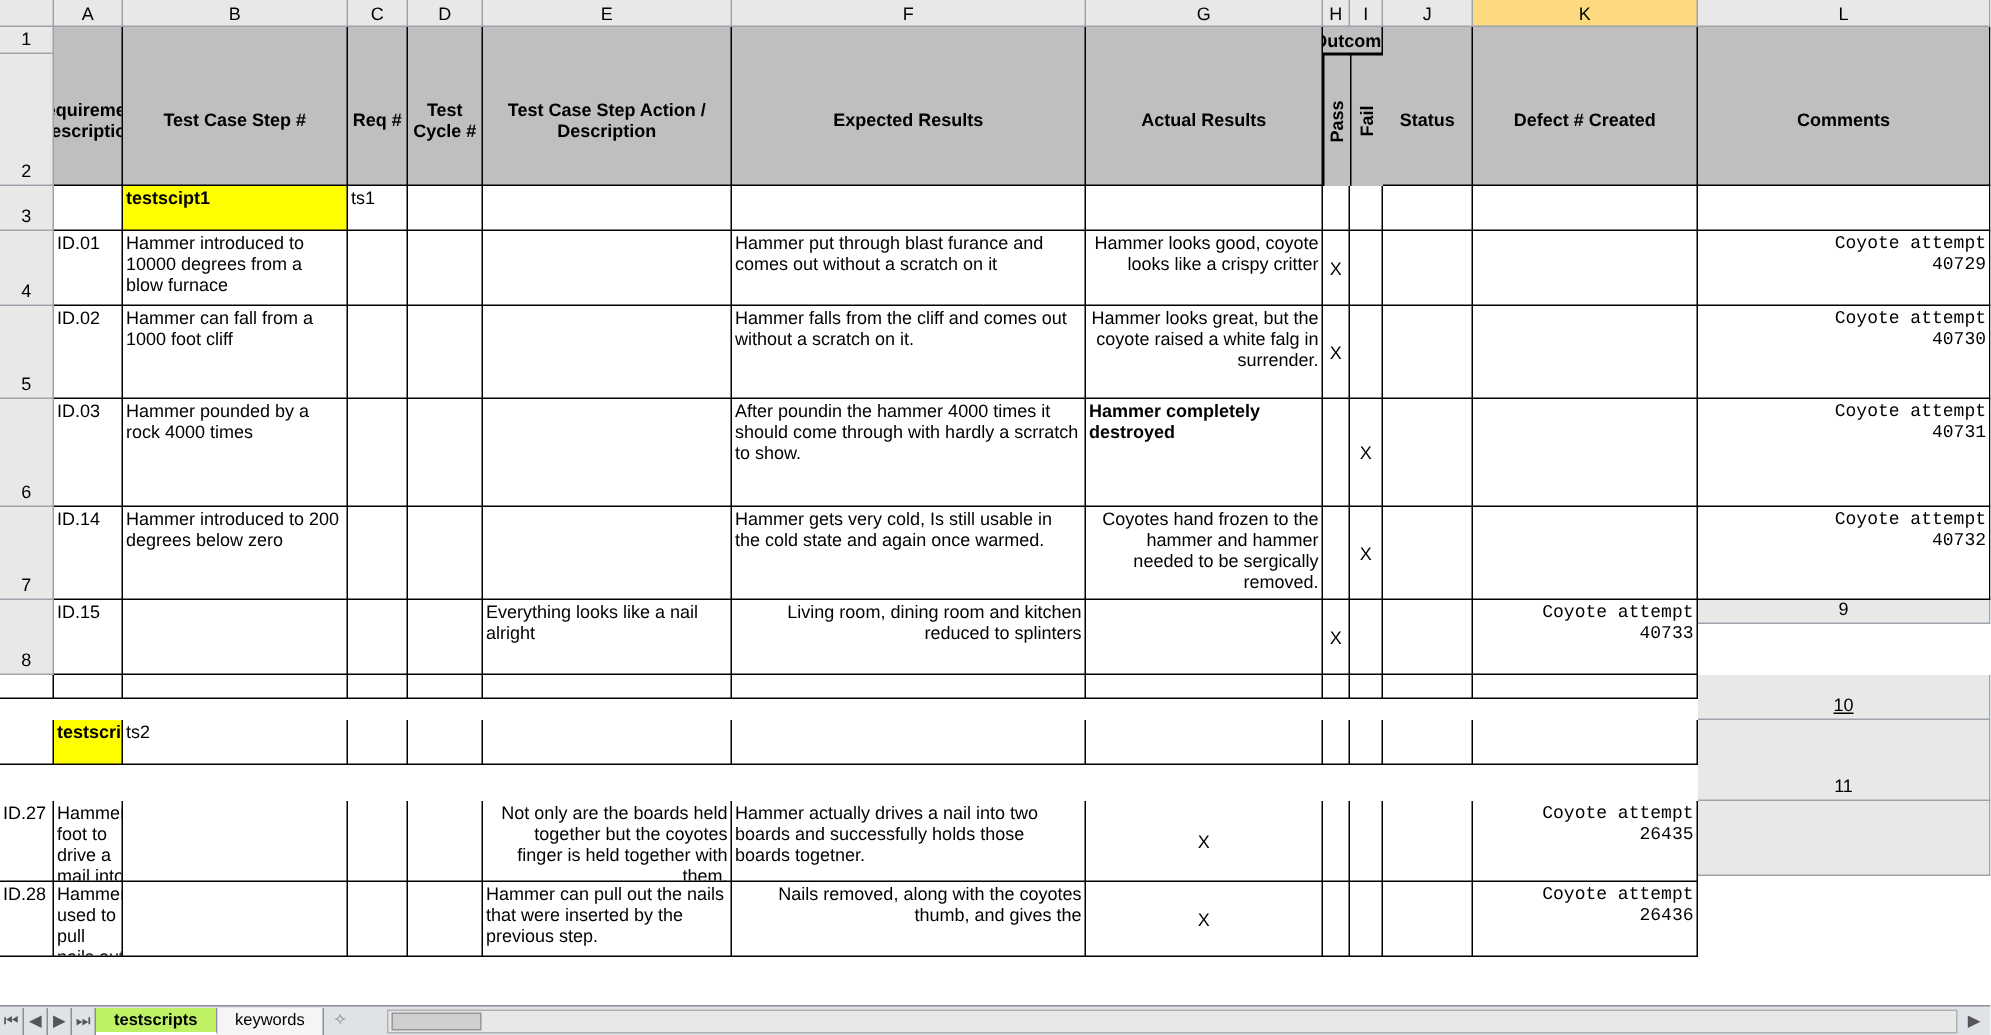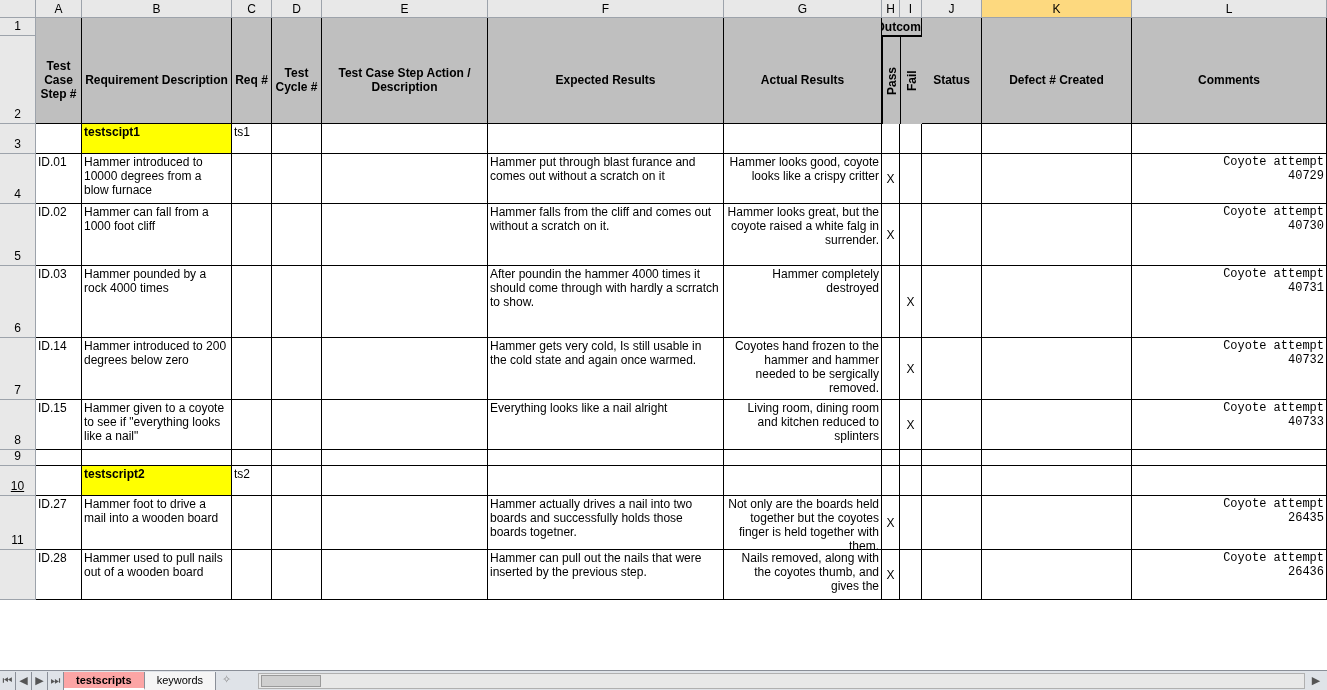--- a/index.html
+++ b/index.html
@@ -102,21 +102,21 @@
   }
   .tab {
     padding:2px 12px 2px 12px;
     border-right:1px solid #8a8f98;
     background:#f5f5f5;
     cursor:pointer;
     position:relative;
     border-top-right-radius:0;
   }
   .tab.active {
-    background:#fca5a5;
+    background:#bef264;
     font-weight:bold;
     border-bottom:2px solid #fff;
   }
   .tabins {
     width:16px;height:16px;
     margin-left:6px;
     color:#888;
   }
   .hscroll-track{
     flex:1;
@@ -156,22 +156,22 @@
     <div class="cell th" style="height: 18px; border-bottom: none;"></div>
     <div class="cell th" style="height: 18px; border-bottom: none;"></div>
     <div class="cell th" style="height: 18px; border-bottom: none;"></div>
     <div class="cell th" style="height: 18px; border-bottom: none;"></div>
     <div class="cell th" style="height: 18px; border-bottom: none;"></div>
     <div class="cell th" style="height: 18px; grid-column: span 2;">Outcome</div>
     <div class="cell th" style="height: 18px; border-bottom: none;"></div>
     <div class="cell th" style="height: 18px; border-bottom: none;"></div>
     <div class="cell th" style="height: 18px; border-bottom: none;"></div>
     <div class="rowhdr" style="height: 88px;">2</div>
+    <div class="cell th" style="height: 88px; border-top: none;">Requirement Description</div>
     <div class="cell th" style="height: 88px; border-top: none;">Test Case Step #</div>
-    <div class="cell th" style="height: 88px; border-top: none;">Requirement Description</div>
     <div class="cell th" style="height: 88px; border-top: none;">Req #</div>
     <div class="cell th" style="height: 88px; border-top: none;">Test Cycle #</div>
     <div class="cell th" style="height: 88px; border-top: none;">Test Case Step Action / Description</div>
     <div class="cell th" style="height: 88px; border-top: none;">Expected Results</div>
     <div class="cell th" style="height: 88px; border-top: none;">Actual Results</div>
     <div class="cell th vrt" style="height: 88px;">Pass</div>
     <div class="cell th vrt" style="height: 88px;">Fail</div>
     <div class="cell th" style="height: 88px; border-top: none;">Status</div>
     <div class="cell th" style="height: 88px; border-top: none;">Defect # Created</div>
     <div class="cell th" style="height: 88px; border-top: none;">Comments</div>
@@ -214,42 +214,41 @@
     <div class="cell" style="height: 62px; white-space: normal;"></div>
     <div class="cell" style="height: 62px; white-space: normal;"></div>
     <div class="cell ar mono" style="height: 62px; text-align: right; white-space: normal; display: block;">Coyote attempt<br>40730</div>
     <div class="rowhdr" style="height: 72px;">6</div>
     <div class="cell" style="height: 72px; align-items: flex-start; white-space: normal;">ID.03</div>
     <div class="cell" style="height: 72px; white-space: normal;">Hammer pounded by a rock 4000 times</div>
     <div class="cell" style="height: 72px; white-space: normal;"></div>
     <div class="cell" style="height: 72px; white-space: normal;"></div>
     <div class="cell" style="height: 72px; white-space: normal;"></div>
     <div class="cell" style="height: 72px; white-space: normal;">After poundin the hammer 4000 times it should come through with hardly a scrratch to show.</div>
-    <div class="cell ar" style="height: 72px; align-items: flex-start; text-align: right; white-space: normal;">Hammer completely destroyed</div>
+    <div class="cell ar" style="height: 72px; align-items: flex-start; text-align: left; white-space: normal; font-weight: bold;">Hammer completely destroyed</div>
     <div class="cell ac" style="height: 72px; white-space: normal;"></div>
     <div class="cell ac" style="height: 72px; white-space: normal;">X</div>
     <div class="cell" style="height: 72px; white-space: normal;"></div>
     <div class="cell" style="height: 72px; white-space: normal;"></div>
     <div class="cell ar mono" style="height: 72px; text-align: right; white-space: normal; display: block;">Coyote attempt<br>40731</div>
     <div class="rowhdr" style="height: 62px;">7</div>
     <div class="cell" style="height: 62px; align-items: flex-start; white-space: normal;">ID.14</div>
     <div class="cell" style="height: 62px; white-space: normal;">Hammer introduced to 200 degrees below zero</div>
     <div class="cell" style="height: 62px; white-space: normal;"></div>
     <div class="cell" style="height: 62px; white-space: normal;"></div>
     <div class="cell" style="height: 62px; white-space: normal;"></div>
     <div class="cell" style="height: 62px; white-space: normal;">Hammer gets very cold, Is still usable in the cold state and again once warmed.</div>
     <div class="cell ar" style="height: 62px; align-items: flex-start; text-align: right; white-space: normal;">Coyotes hand frozen to the hammer and hammer needed to be sergically removed.</div>
     <div class="cell ac" style="height: 62px; white-space: normal;"></div>
     <div class="cell ac" style="height: 62px; white-space: normal;">X</div>
     <div class="cell" style="height: 62px; white-space: normal;"></div>
     <div class="cell" style="height: 62px; white-space: normal;"></div>
     <div class="cell ar mono" style="height: 62px; text-align: right; white-space: normal; display: block;">Coyote attempt<br>40732</div>
     <div class="rowhdr" style="height: 50px;">8</div>
     <div class="cell" style="height: 50px; align-items: flex-start; white-space: normal;">ID.15</div>
-    <div class="cell" style="height: 50px; white-space: normal;">Hammer given to a coyote to see if "everything looks like a nail"</div>
     <div class="cell" style="height: 50px; white-space: normal;"></div>
     <div class="cell" style="height: 50px; white-space: normal;"></div>
     <div class="cell" style="height: 50px; white-space: normal;"></div>
     <div class="cell" style="height: 50px; white-space: normal;">Everything looks like a nail alright</div>
     <div class="cell ar" style="height: 50px; align-items: flex-start; text-align: right; white-space: normal;">Living room, dining room and kitchen reduced to splinters</div>
     <div class="cell ac" style="height: 50px; white-space: normal;"></div>
     <div class="cell ac" style="height: 50px; white-space: normal;">X</div>
     <div class="cell" style="height: 50px; white-space: normal;"></div>
     <div class="cell" style="height: 50px; white-space: normal;"></div>
     <div class="cell ar mono" style="height: 50px; text-align: right; white-space: normal; display: block;">Coyote attempt<br>40733</div>
@@ -278,22 +277,22 @@
     <div class="cell ac" style="height: 30px; white-space: normal;"></div>
     <div class="cell" style="height: 30px; white-space: normal;"></div>
     <div class="cell" style="height: 30px; white-space: normal;"></div>
     <div class="cell ar mono" style="height: 30px; text-align: right; white-space: normal;"></div>
     <div class="rowhdr" style="height: 54px;">11</div>
     <div class="cell" style="height: 54px; align-items: flex-start; white-space: normal; text-align: center;">ID.27</div>
     <div class="cell" style="height: 54px; white-space: normal;">Hammer foot to drive a mail into a wooden board</div>
     <div class="cell" style="height: 54px; white-space: normal;"></div>
     <div class="cell" style="height: 54px; white-space: normal;"></div>
     <div class="cell" style="height: 54px; white-space: normal;"></div>
+    <div class="cell ar" style="height: 54px; align-items: flex-start; text-align: right; white-space: normal;">Not only are the boards held together but the coyotes finger is held together with them.</div>
     <div class="cell" style="height: 54px; white-space: normal;">Hammer actually drives a nail into two boards and successfully holds those boards togetner.</div>
-    <div class="cell ar" style="height: 54px; align-items: flex-start; text-align: right; white-space: normal;">Not only are the boards held together but the coyotes finger is held together with them.</div>
     <div class="cell ac" style="height: 54px; white-space: normal;">X</div>
     <div class="cell ac" style="height: 54px; white-space: normal;"></div>
     <div class="cell" style="height: 54px; white-space: normal;"></div>
     <div class="cell" style="height: 54px; white-space: normal;"></div>
     <div class="cell ar mono" style="height: 54px; text-align: right; white-space: normal; display: block;">Coyote attempt<br>26435</div>
     <div class="rowhdr" style="height: 50px;"></div>
     <div class="cell" style="height: 50px; align-items: flex-start; white-space: normal;">ID.28</div>
     <div class="cell" style="height: 50px; white-space: normal;">Hammer used to pull nails out of a wooden board</div>
     <div class="cell" style="height: 50px; white-space: normal;"></div>
     <div class="cell" style="height: 50px; white-space: normal;"></div>

